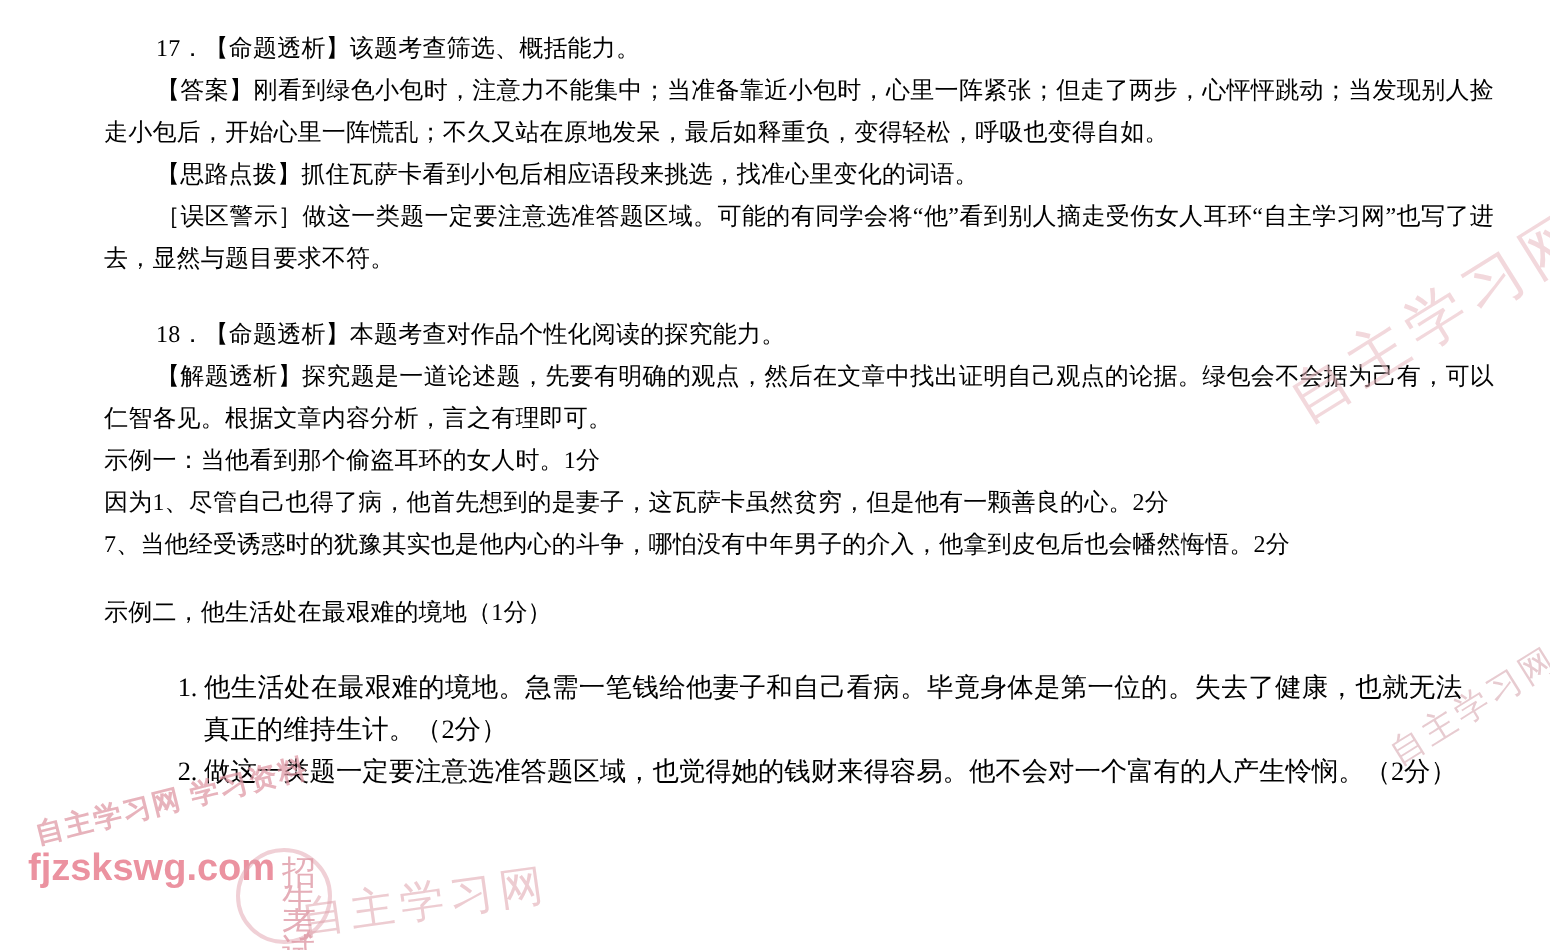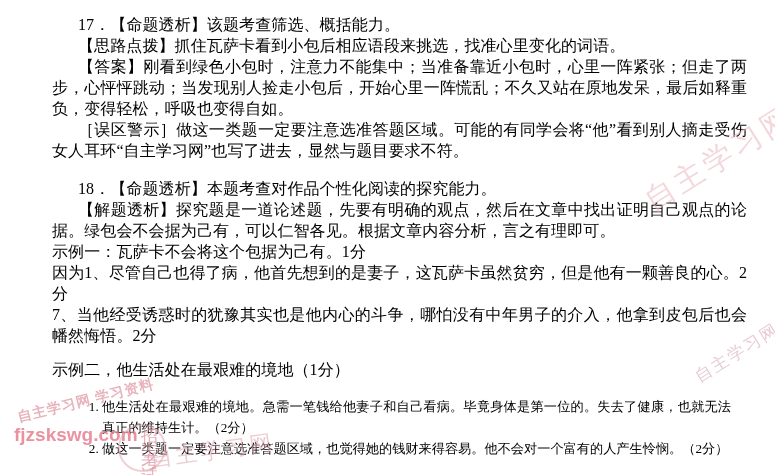--- a/index.html
+++ b/index.html
@@ -19,21 +19,21 @@
   .doc {
     position: absolute;
     left: 0;
     top: 0;
     width: 775px;
     height: 475px;
     padding: 14px 28px 0 52px;
     box-sizing: border-box;
   }
   .para {
-    font-size: 16px;
+    font-size: 12px;
     line-height: 21px;
     text-align: justify;
     margin: 0;
     letter-spacing: 0.1px;
   }
   .indent1 { text-indent: 0; }
   .indent2 { text-indent: 26px; }
   .gap-md { height: 13px; }
   .gap-lg { height: 17px; }
 
@@ -133,29 +133,29 @@
   }
 </style>
 </head>
 <body>
 
 <div id="page">
 
   <div class="doc">
 
     <p class="para indent2">17．【命题透析】该题考查筛选、概括能力。</p>
+    <p class="para indent2">【答案】刚看到绿色小包时，注意力不能集中；当准备靠近小包时，心里一阵紧张；但走了两步，心怦怦跳动；当发现别人捡走小包后，开始心里一阵慌乱；不久又站在原地发呆，最后如释重负，变得轻松，呼吸也变得自如。</p>
     <p class="para indent2">【思路点拨】抓住瓦萨卡看到小包后相应语段来挑选，找准心里变化的词语。</p>
-    <p class="para indent2">【答案】刚看到绿色小包时，注意力不能集中；当准备靠近小包时，心里一阵紧张；但走了两步，心怦怦跳动；当发现别人捡走小包后，开始心里一阵慌乱；不久又站在原地发呆，最后如释重负，变得轻松，呼吸也变得自如。</p>
     <p class="para indent2">［误区警示］做这一类题一定要注意选准答题区域。可能的有同学会将“他”看到别人摘走受伤女人耳环“自主学习网”也写了进去，显然与题目要求不符。</p>
 
     <div class="gap-lg"></div>
 
     <p class="para indent2">18．【命题透析】本题考查对作品个性化阅读的探究能力。</p>
     <p class="para indent2">【解题透析】探究题是一道论述题，先要有明确的观点，然后在文章中找出证明自己观点的论据。绿包会不会据为己有，可以仁智各见。根据文章内容分析，言之有理即可。</p>
-    <p class="para indent1">示例一：瓦萨卡不会将这个包据为己有。1分</p>
+    <p class="para indent1">示例一：当他看到那个偷盗耳环的女人时。1分</p>
     <p class="para indent1">因为1、尽管自己也得了病，他首先想到的是妻子，这瓦萨卡虽然贫穷，但是他有一颗善良的心。2分</p>
     <p class="para indent1">7、当他经受诱惑时的犹豫其实也是他内心的斗争，哪怕没有中年男子的介入，他拿到皮包后也会幡然悔悟。2分</p>
 
     <div class="gap-md"></div>
 
     <p class="para indent1">示例二，他生活处在最艰难的境地（1分）</p>
     <ol class="list-ol">
       <li>他生活处在最艰难的境地。急需一笔钱给他妻子和自己看病。毕竟身体是第一位的。失去了健康，也就无法真正的维持生计。（2分）</li>
       <li>做这一类题一定要注意选准答题区域，也觉得她的钱财来得容易。他不会对一个富有的人产生怜悯。（2分）</li>
     </ol>

